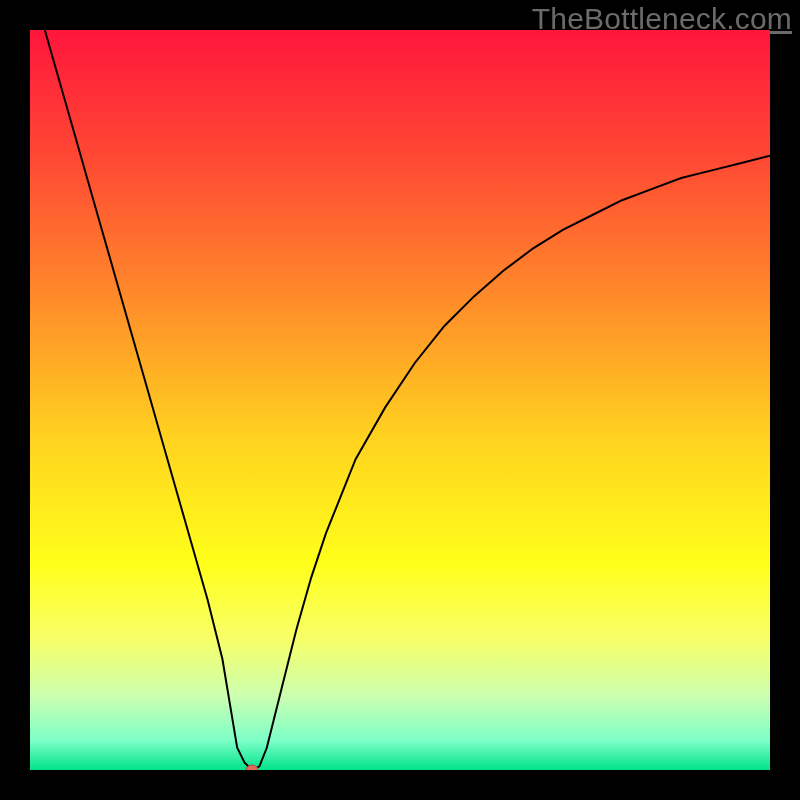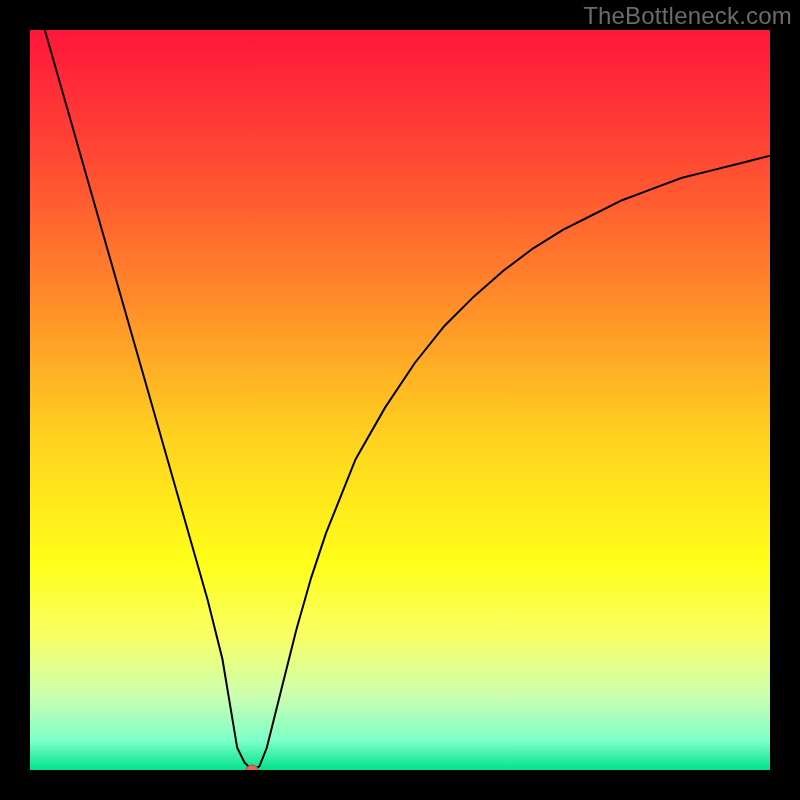--- a/index.html
+++ b/index.html
@@ -17,24 +17,25 @@
     left: 0;
     width: 800px;
     height: 800px;
     background: #000;
   }
   .watermark {
     position: absolute;
     top: 2px;
     right: 8px;
     color: #6b6b6b;
-    font-size: 24px;
+    font-size: 30px;
     font-weight: 400;
     letter-spacing: 0.2px;
     user-select: none;
+    text-decoration: underline;
   }
   .plot-wrap {
     position: absolute;
     left: 30px;
     top: 30px;
     width: 740px;
     height: 740px;
   }
   svg {
     display: block;

